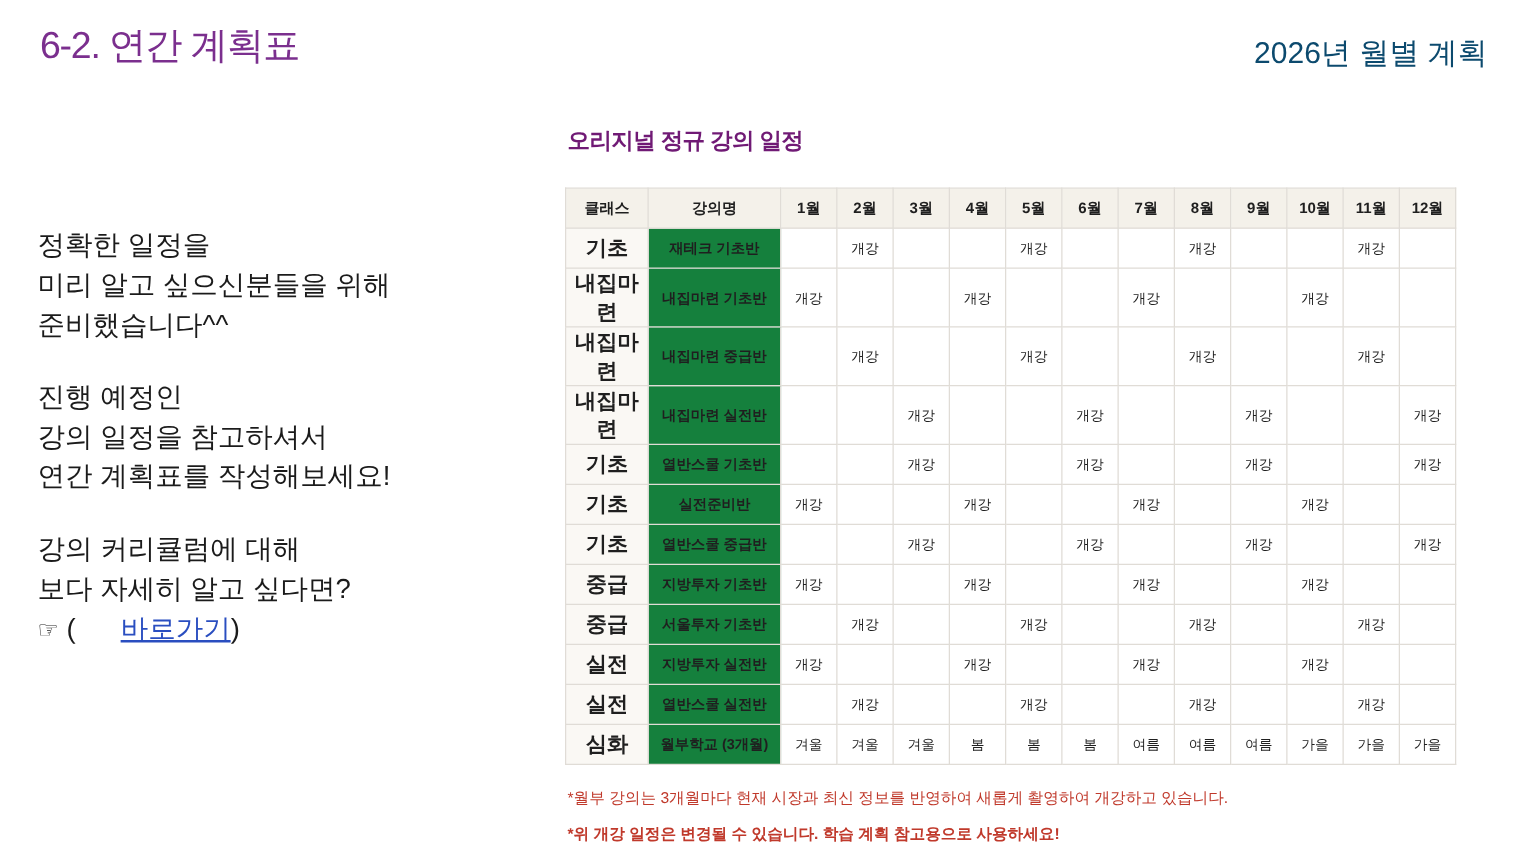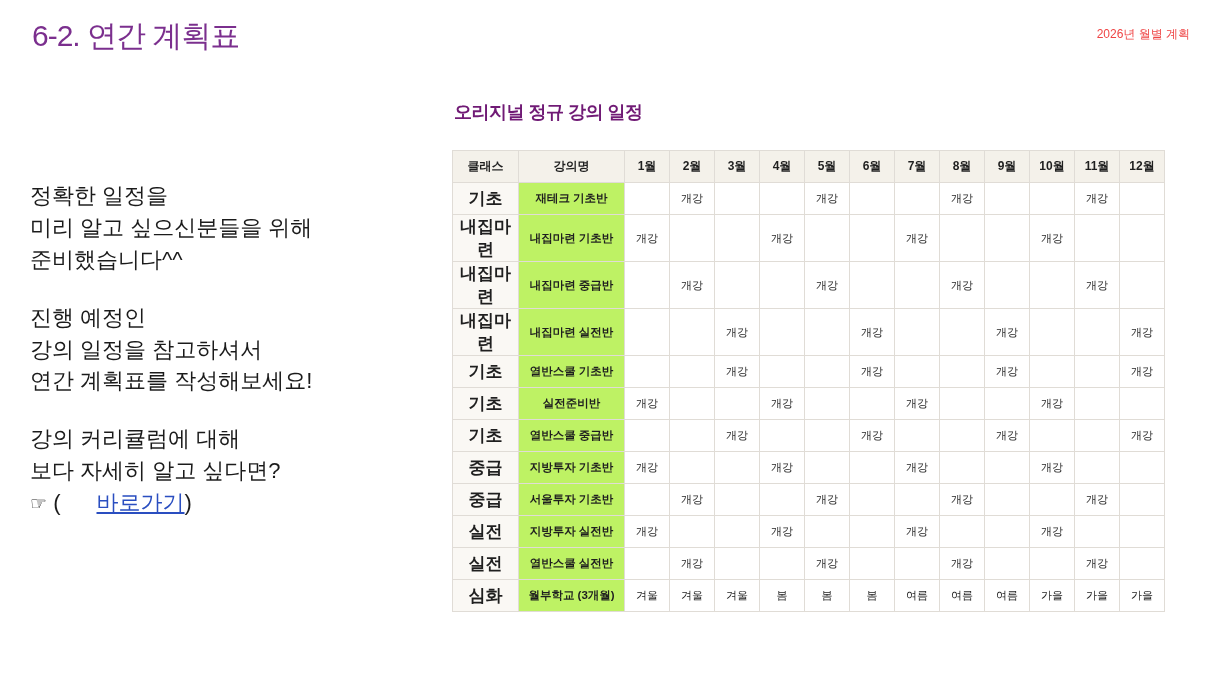--- a/index.html
+++ b/index.html
@@ -26,22 +26,22 @@
     top: 16px;
     font-size: 30px;
     color: #7b2f8e;
     letter-spacing: -1px;
     white-space: nowrap;
   }
   .slide-meta {
     position: absolute;
     right: 26px;
     top: 26px;
-    font-size: 12px;
-    color: #ef4444;
+    font-size: 24px;
+    color: #0c4a6e;
     white-space: nowrap;
   }
   .left-block {
     position: absolute;
     left: 30px;
     top: 180px;
     width: 390px;
     font-size: 22px;
     line-height: 1.45;
     color: #1b1b1b;
@@ -100,21 +100,21 @@
   }
   col.c-class { width: 66px; }
   col.c-name { width: 106px; }
   col.c-month { width: 45px; }
   td.cls {
     background: #faf8f4;
     font-weight: bold;
     font-size: 17px;
   }
   td.nm {
-    background: #bef264;
+    background: #15803d;
     font-weight: bold;
     font-size: 11.5px;
   }
   td.mon {
     background: #ffffff;
     font-size: 11px;
     color: #2b2b2b;
   }
   tr.last td.cls,
   tr.last td.nm {
@@ -392,15 +392,19 @@
           <td class="mon">여름</td>
           <td class="mon">여름</td>
           <td class="mon">여름</td>
           <td class="mon">가을</td>
           <td class="mon">가을</td>
           <td class="mon">가을</td>
         </tr>
       </tbody>
     </table>
 
+    <div class="notes">
+      <div class="note thin">*월부 강의는 3개월마다 현재 시장과 최신 정보를 반영하여 새롭게 촬영하여 개강하고 있습니다.</div>
+      <div class="note">*위 개강 일정은 변경될 수 있습니다. 학습 계획 참고용으로 사용하세요!</div>
+    </div>
   </div>
 
 </div>
 
 </body></html>

